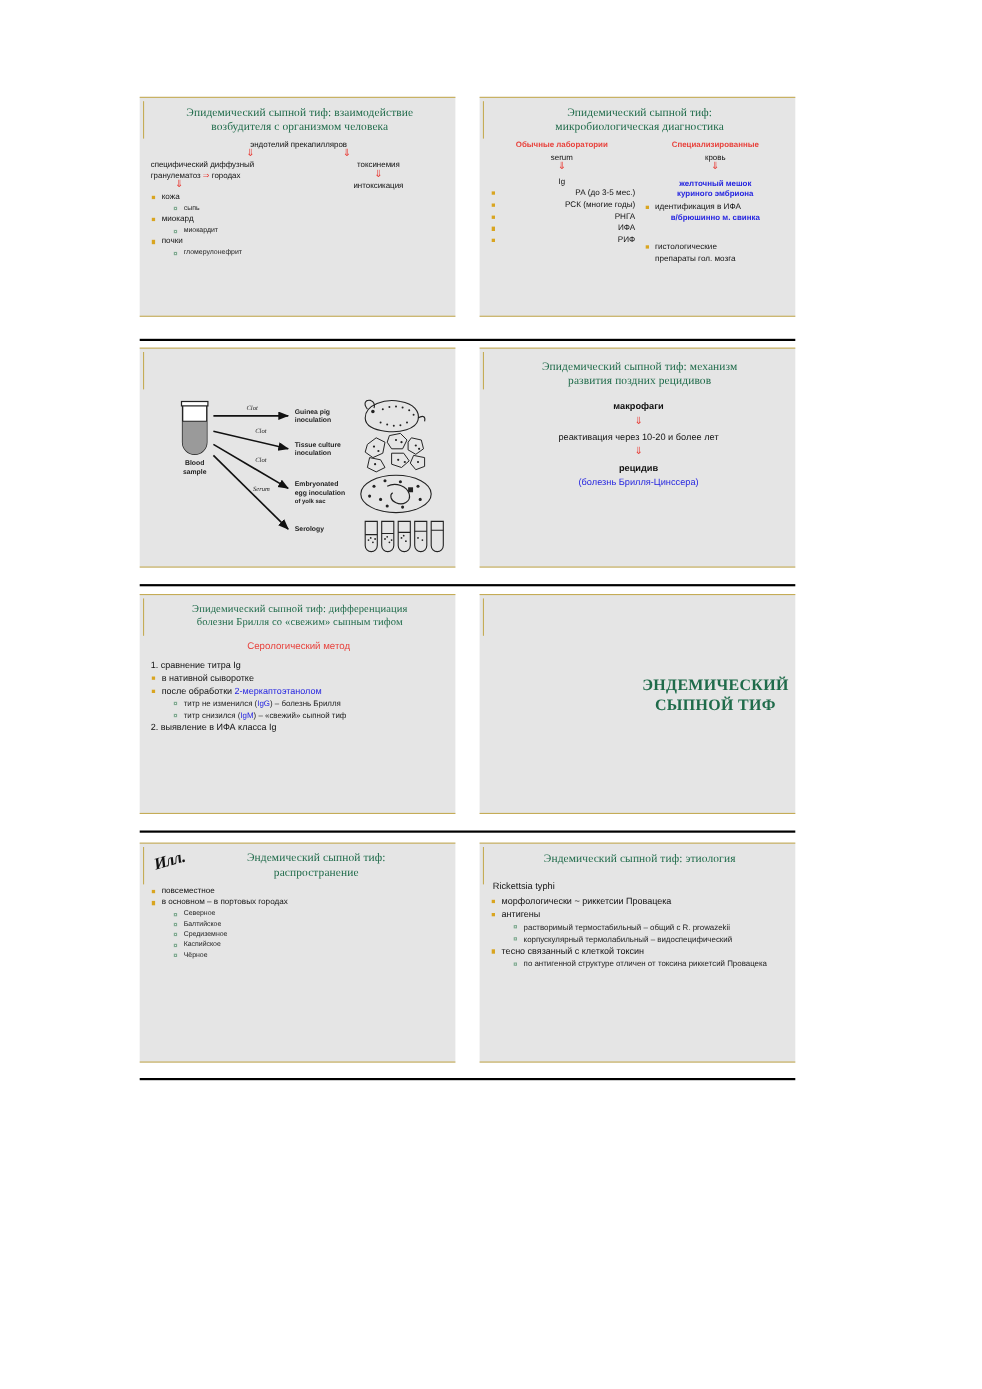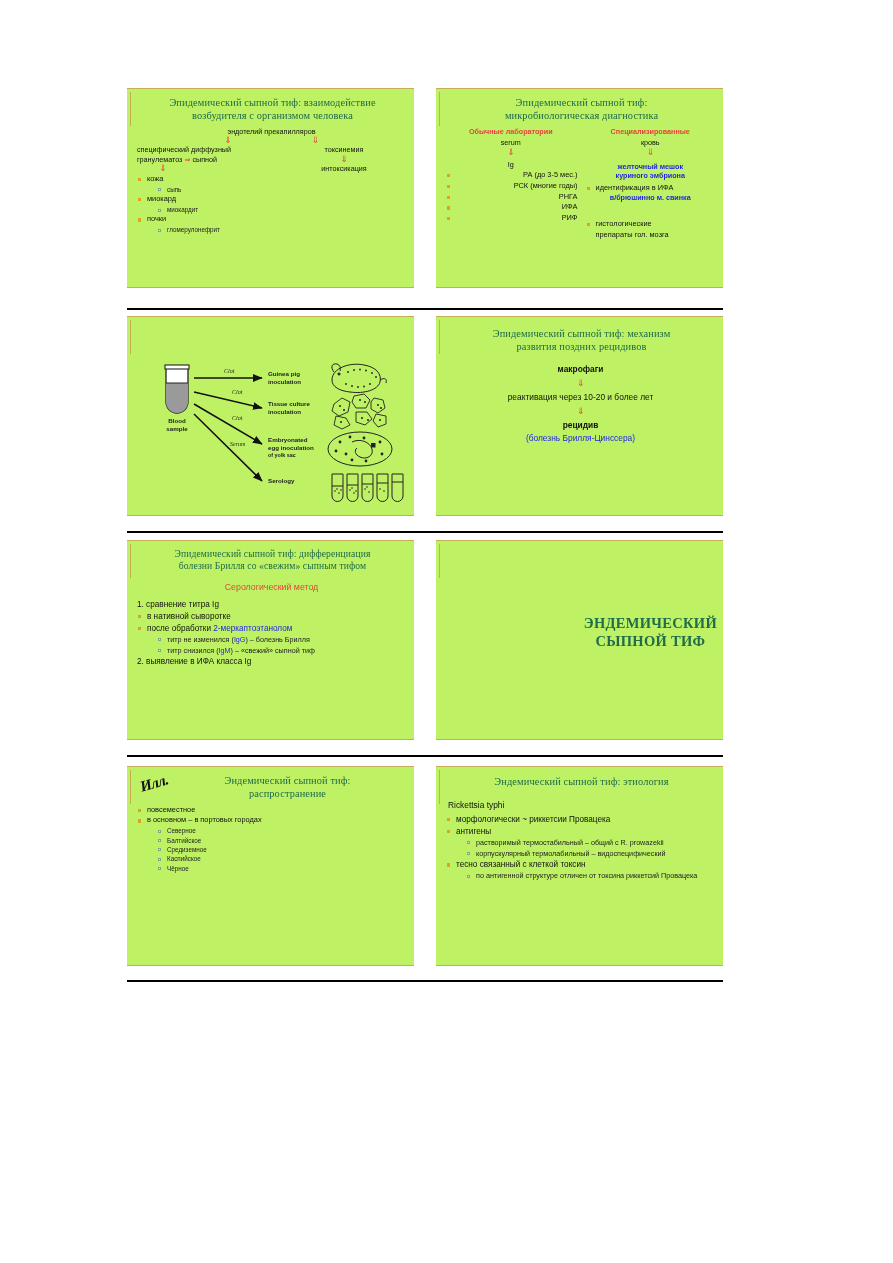--- a/index.html
+++ b/index.html
@@ -39,21 +39,21 @@
     border-top: 2.2px solid #000000;
   }
 
   
   .slide {
     position: relative;
     width: 287px;
     box-sizing: border-box;
     border-top: 1.4px solid #c5ac56;
     border-bottom: 1.4px solid #c5ac56;
-    background: #bef264;
+    background: #e5e5e5;
     padding: 4px 6px 20px 8px;
   }
   .slide::before {
     content: "";
     position: absolute;
     left: 3px;
     top: 3px;
     height: 34px;
     border-left: 1.4px solid #c5ac56;
   }
@@ -201,21 +201,21 @@
           <div style="display:flex; justify-content:center; gap:80px;">
             <div class="arrow">⇓</div>
             <div class="arrow">⇓</div>
           </div>
           <div style="display:flex; justify-content:space-between; padding:0 14px 0 2px;align-items:center;">
             <div style="width:150px;">
               <div class="txt c-black">специфический диффузный</div>
               <div class="txt c-black">
                 <span>гранулематоз</span>
                 <span class="c-red">⇒</span>
-                <span>сыпной</span>
+                <span>городах</span>
               </div>
               <div class="arrow" style="text-align:left; padding-left:22px;">⇓</div>
             </div>
             <div style="width:100px; text-align:center;">
               <div class="txt c-black">токсинемия</div>
               <div class="arrow">⇓</div>
               <div class="txt c-black">интоксикация</div>
             </div>
           </div>
         </div>

